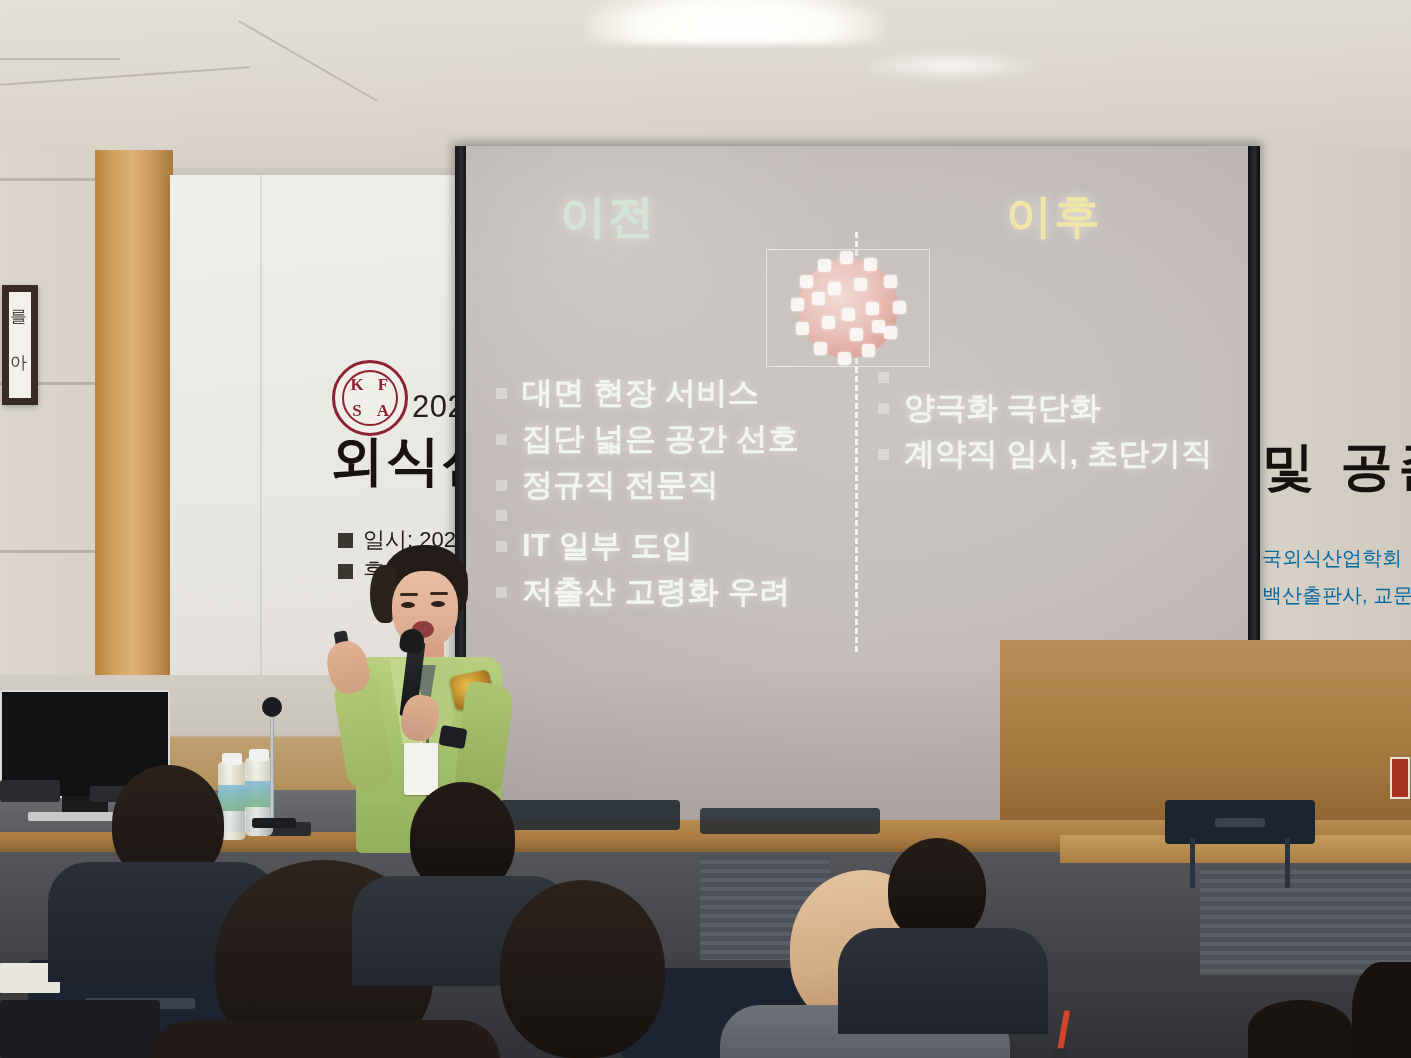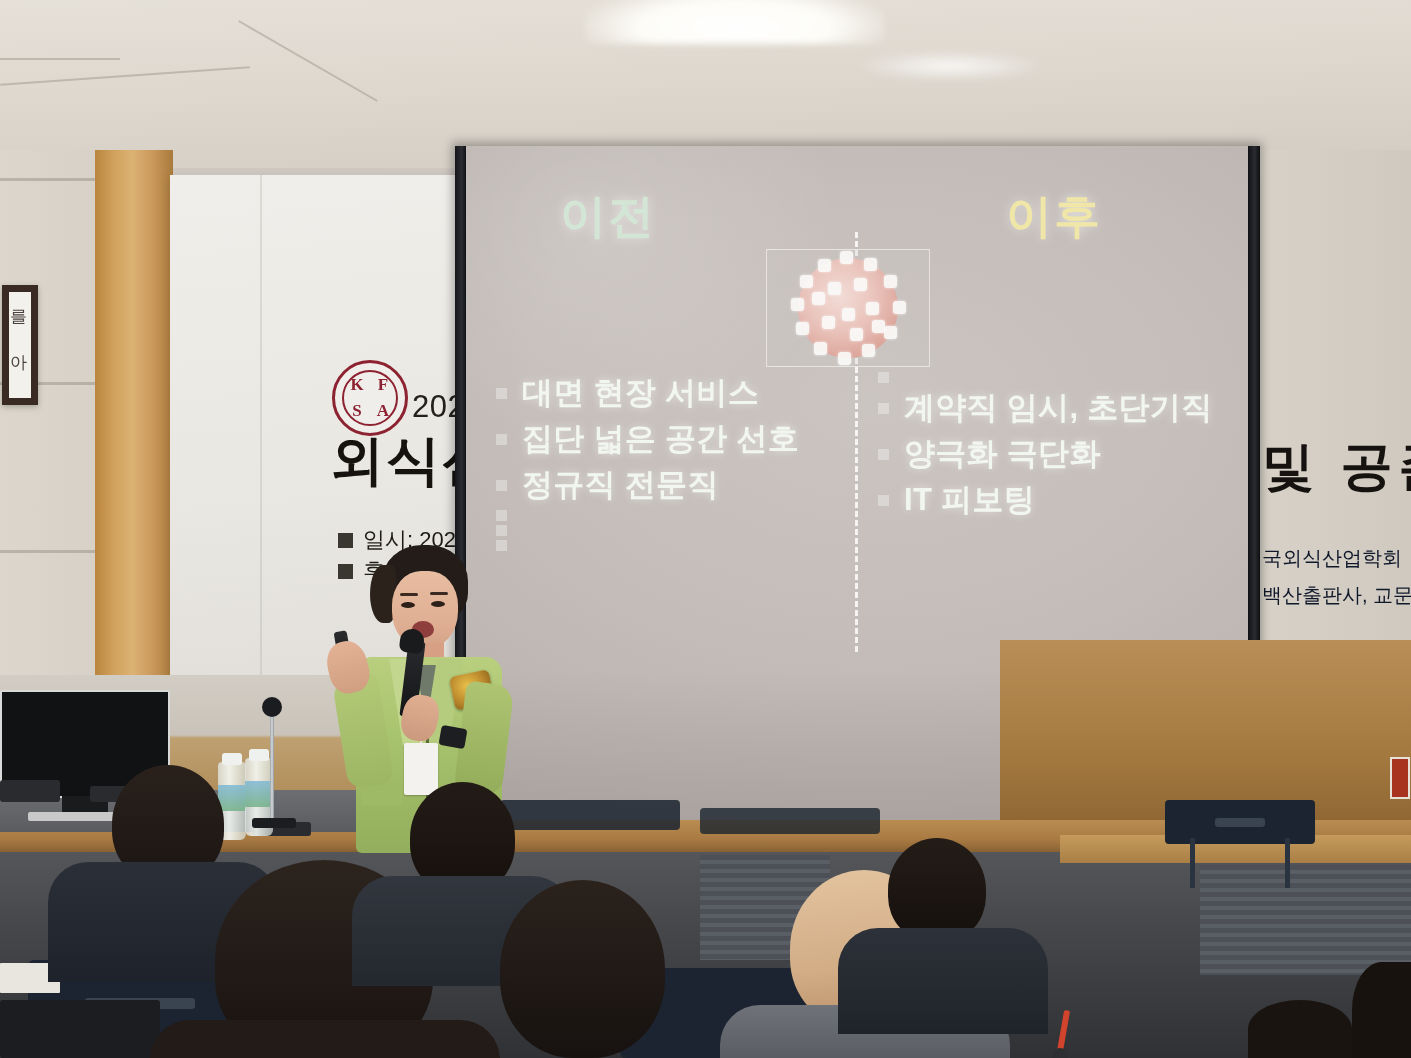--- a/index.html
+++ b/index.html
@@ -103,21 +103,21 @@
     white-space:nowrap;
   }
   .banner-li{
     position:absolute;font-size:22px;color:#1d1a17;white-space:nowrap;
   }
   .banner-sq{
     display:inline-block;width:15px;height:15px;background:#3a3630;
     margin-right:10px;vertical-align:-1px;
   }
   .banner-right-line{
-    position:absolute;font-size:20px;color:#0f172a;white-space:nowrap;
+    position:absolute;font-size:20px;color:#0369a1;white-space:nowrap;
   }
   .banner-hr{
     position:absolute;left:1250px;top:655px;width:161px;height:2px;background:rgba(120,115,108,.45);
   }
 
   
   .screen-shadow{
     position:absolute;left:452px;top:142px;width:810px;height:690px;
     background:rgba(0,0,0,.28);filter:blur(5px);
   }
@@ -498,41 +498,39 @@
         </div>
         <div class="bullet-row">
           <span class="bullet-mark"></span>
           <span class="bullet-text">정규직 전문직</span>
         </div>
         <div class="bullet-row">
           <span class="bullet-mark"></span>
         </div>
         <div class="bullet-row">
           <span class="bullet-mark"></span>
-        </div>
-        <div class="bullet-row">
-          <span class="bullet-mark"></span>
+          <span class="bullet-text">IT 일부 도입</span>
+        </div>
+        <div class="bullet-row">
+          <span class="bullet-mark"></span>
+          <span class="bullet-text">저출산 고령화 우려</span>
         </div>
       </div>
 
       <div class="bullet-list list-right">
         <div class="bullet-row">
           <span class="bullet-mark"></span>
         </div>
         <div class="bullet-row">
           <span class="bullet-mark"></span>
+          <span class="bullet-text">양극화 극단화</span>
+        </div>
+        <div class="bullet-row">
+          <span class="bullet-mark"></span>
           <span class="bullet-text">계약직 임시, 초단기직</span>
-        </div>
-        <div class="bullet-row">
-          <span class="bullet-mark"></span>
-          <span class="bullet-text">양극화 극단화</span>
-        </div>
-        <div class="bullet-row">
-          <span class="bullet-mark"></span>
-          <span class="bullet-text">IT 피보팅</span>
         </div>
       </div>
 
     </div>
     <div class="screen-bottomfade"></div>
   </div>
 
   <div class="wood-panel-right"></div>
   <div class="desk-wood"></div>
   <div class="desk-top"></div>

